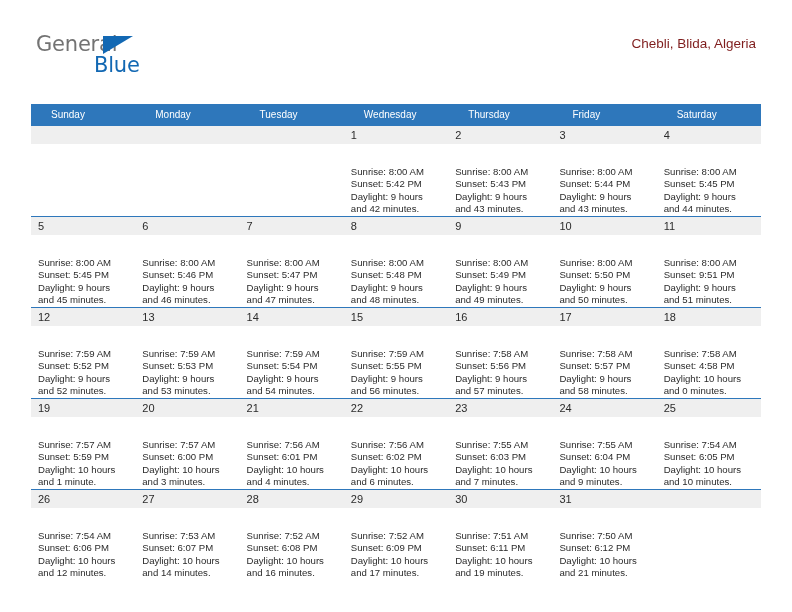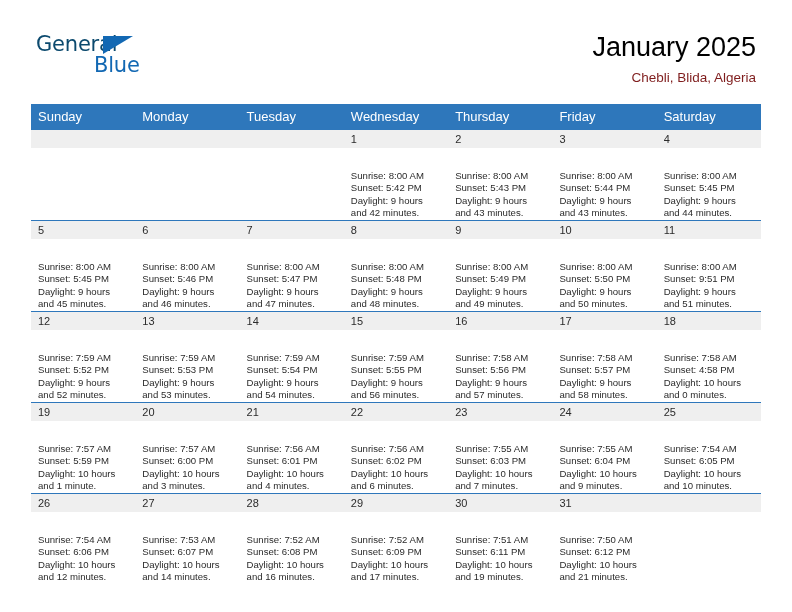--- a/index.html
+++ b/index.html
@@ -37,21 +37,21 @@
     top: 32px;
     width: 130px;
     height: 50px;
   }
   .logo-general {
     position: absolute;
     left: 0;
     top: 0;
     font-size: 21px;
     letter-spacing: -0.2px;
-    color: #0c4a6e;
+    color: #737373;
     font-family: "DejaVu Sans", sans-serif;
     font-weight: 400;
   }
   .logo-triangle {
     position: absolute;
     left: 67px;
     top: 4px;
     width: 0;
     height: 0;
     border-left: 30px solid #1268b3;
@@ -97,24 +97,24 @@
     top: 104px;
     width: 730px;
     border-collapse: collapse;
     table-layout: fixed;
   }
   .calendar col { width: 104.28px; }
 
   .dow-row th {
     background: #2e77bb;
     color: #ffffff;
-    font-size: 13px;
+    font-size: 10px;
     font-weight: 400;
     text-align: left;
-    padding: 5px 0 5px 7px;
+    padding: 5px 0 5px 20px;
     height: 20px;
     box-sizing: border-box;
     border: none;
   }
 
   .week-row td {
     vertical-align: top;
     padding: 0;
     height: 90px;
     border-top: 1px solid #2e77bb;
@@ -146,21 +146,20 @@
 
   <div class="header">
 
     <div class="logo">
       <span class="logo-general">General</span>
       <span class="logo-triangle"></span>
       <span class="logo-blue">Blue</span>
     </div>
 
     <div class="title-block">
-      <div class="cal-title">January 2025</div>
       <div class="cal-subtitle">Chebli, Blida, Algeria</div>
     </div>
 
   </div>
 
   <table class="calendar">
     <colgroup>
       <col>
         <col>
         <col>

